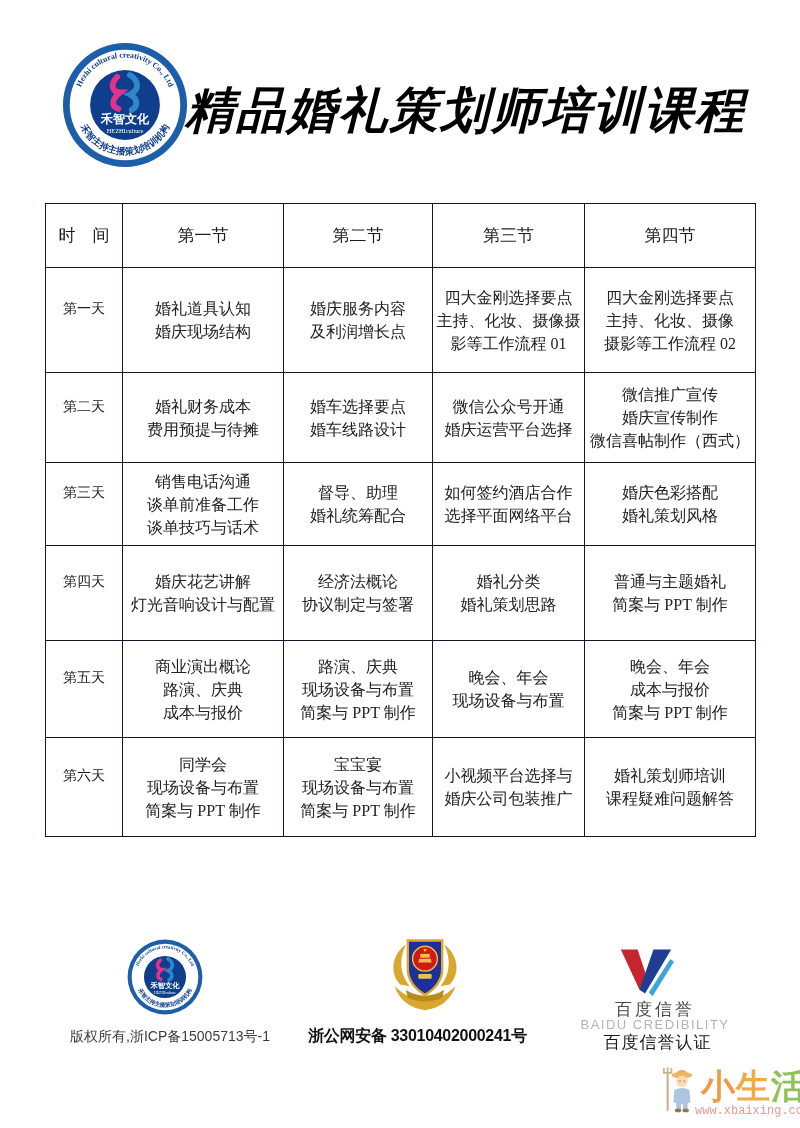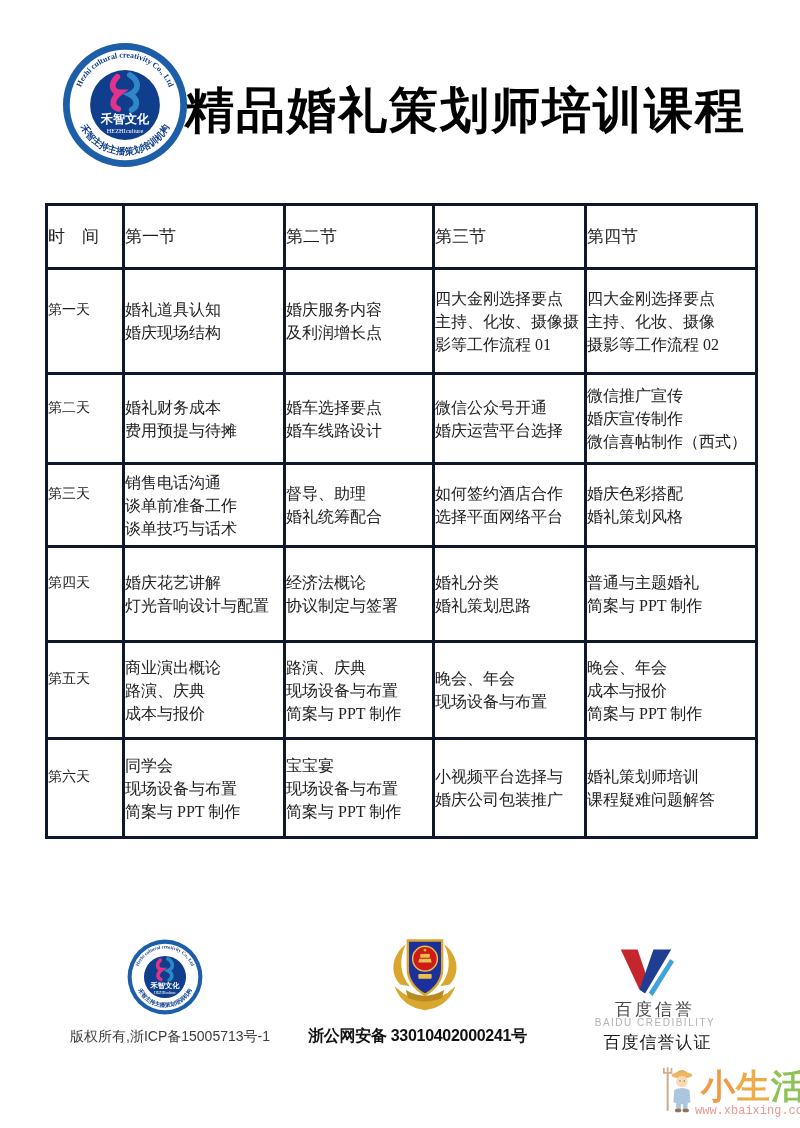--- a/index.html
+++ b/index.html
@@ -23,38 +23,39 @@
   .page-title {
     position: absolute;
     left: 178px; top: 78px;
     width: 575px;
     text-align: center;
     font-size: 49px;
     font-weight: bold;
     letter-spacing: 2px;
     color: #000000;
     white-space: nowrap;
+    font-style: italic;
   }
 
   
   table.course {
     position: absolute;
     left: 45px; top: 203px;
     width: 710px;
     border-collapse: collapse;
     table-layout: fixed;
   }
   table.course col.c0 { width: 77px; }
   table.course col.c1 { width: 161px; }
   table.course col.c2 { width: 149px; }
   table.course col.c3 { width: 152px; }
   table.course col.c4 { width: 171px; }
   table.course th, table.course td {
-    border: 3px solid #0f172a;
-    text-align: left;
+    border: 1px solid #0f172a;
+    text-align: center;
     vertical-align: middle;
     font-weight: normal;
   }
   table.course thead tr { height: 64px; }
   table.course th { font-size: 17px; color: #1d1d1d; }
   td.day-cell {
     font-size: 14px;
     padding-bottom: 22px;
     color: #1d1d1d;
   }
@@ -100,21 +101,21 @@
   .baidu-cn {
     position: absolute; left: 575px; top: 998px; width: 160px;
     text-align: center;
     font-family: "Liberation Sans", "DejaVu Sans", sans-serif;
     font-size: 17px; color: #4a4a4a; letter-spacing: 3px;
   }
   .baidu-en {
     position: absolute; left: 575px; top: 1017px; width: 160px;
     text-align: center;
     font-family: "Liberation Sans", "DejaVu Sans", sans-serif;
-    font-size: 10px; color: #b3b3b3; letter-spacing: 1.5px;
+    font-size: 13px; color: #b3b3b3; letter-spacing: 1.5px;
   }
   .baidu-cert {
     position: absolute; left: 575px; top: 1031px; width: 165px;
     text-align: center;
     font-family: "Liberation Sans", "DejaVu Sans", sans-serif;
     font-size: 17px; color: #1a1a1a; letter-spacing: 1px;
   }
 
   
   .watermark {

